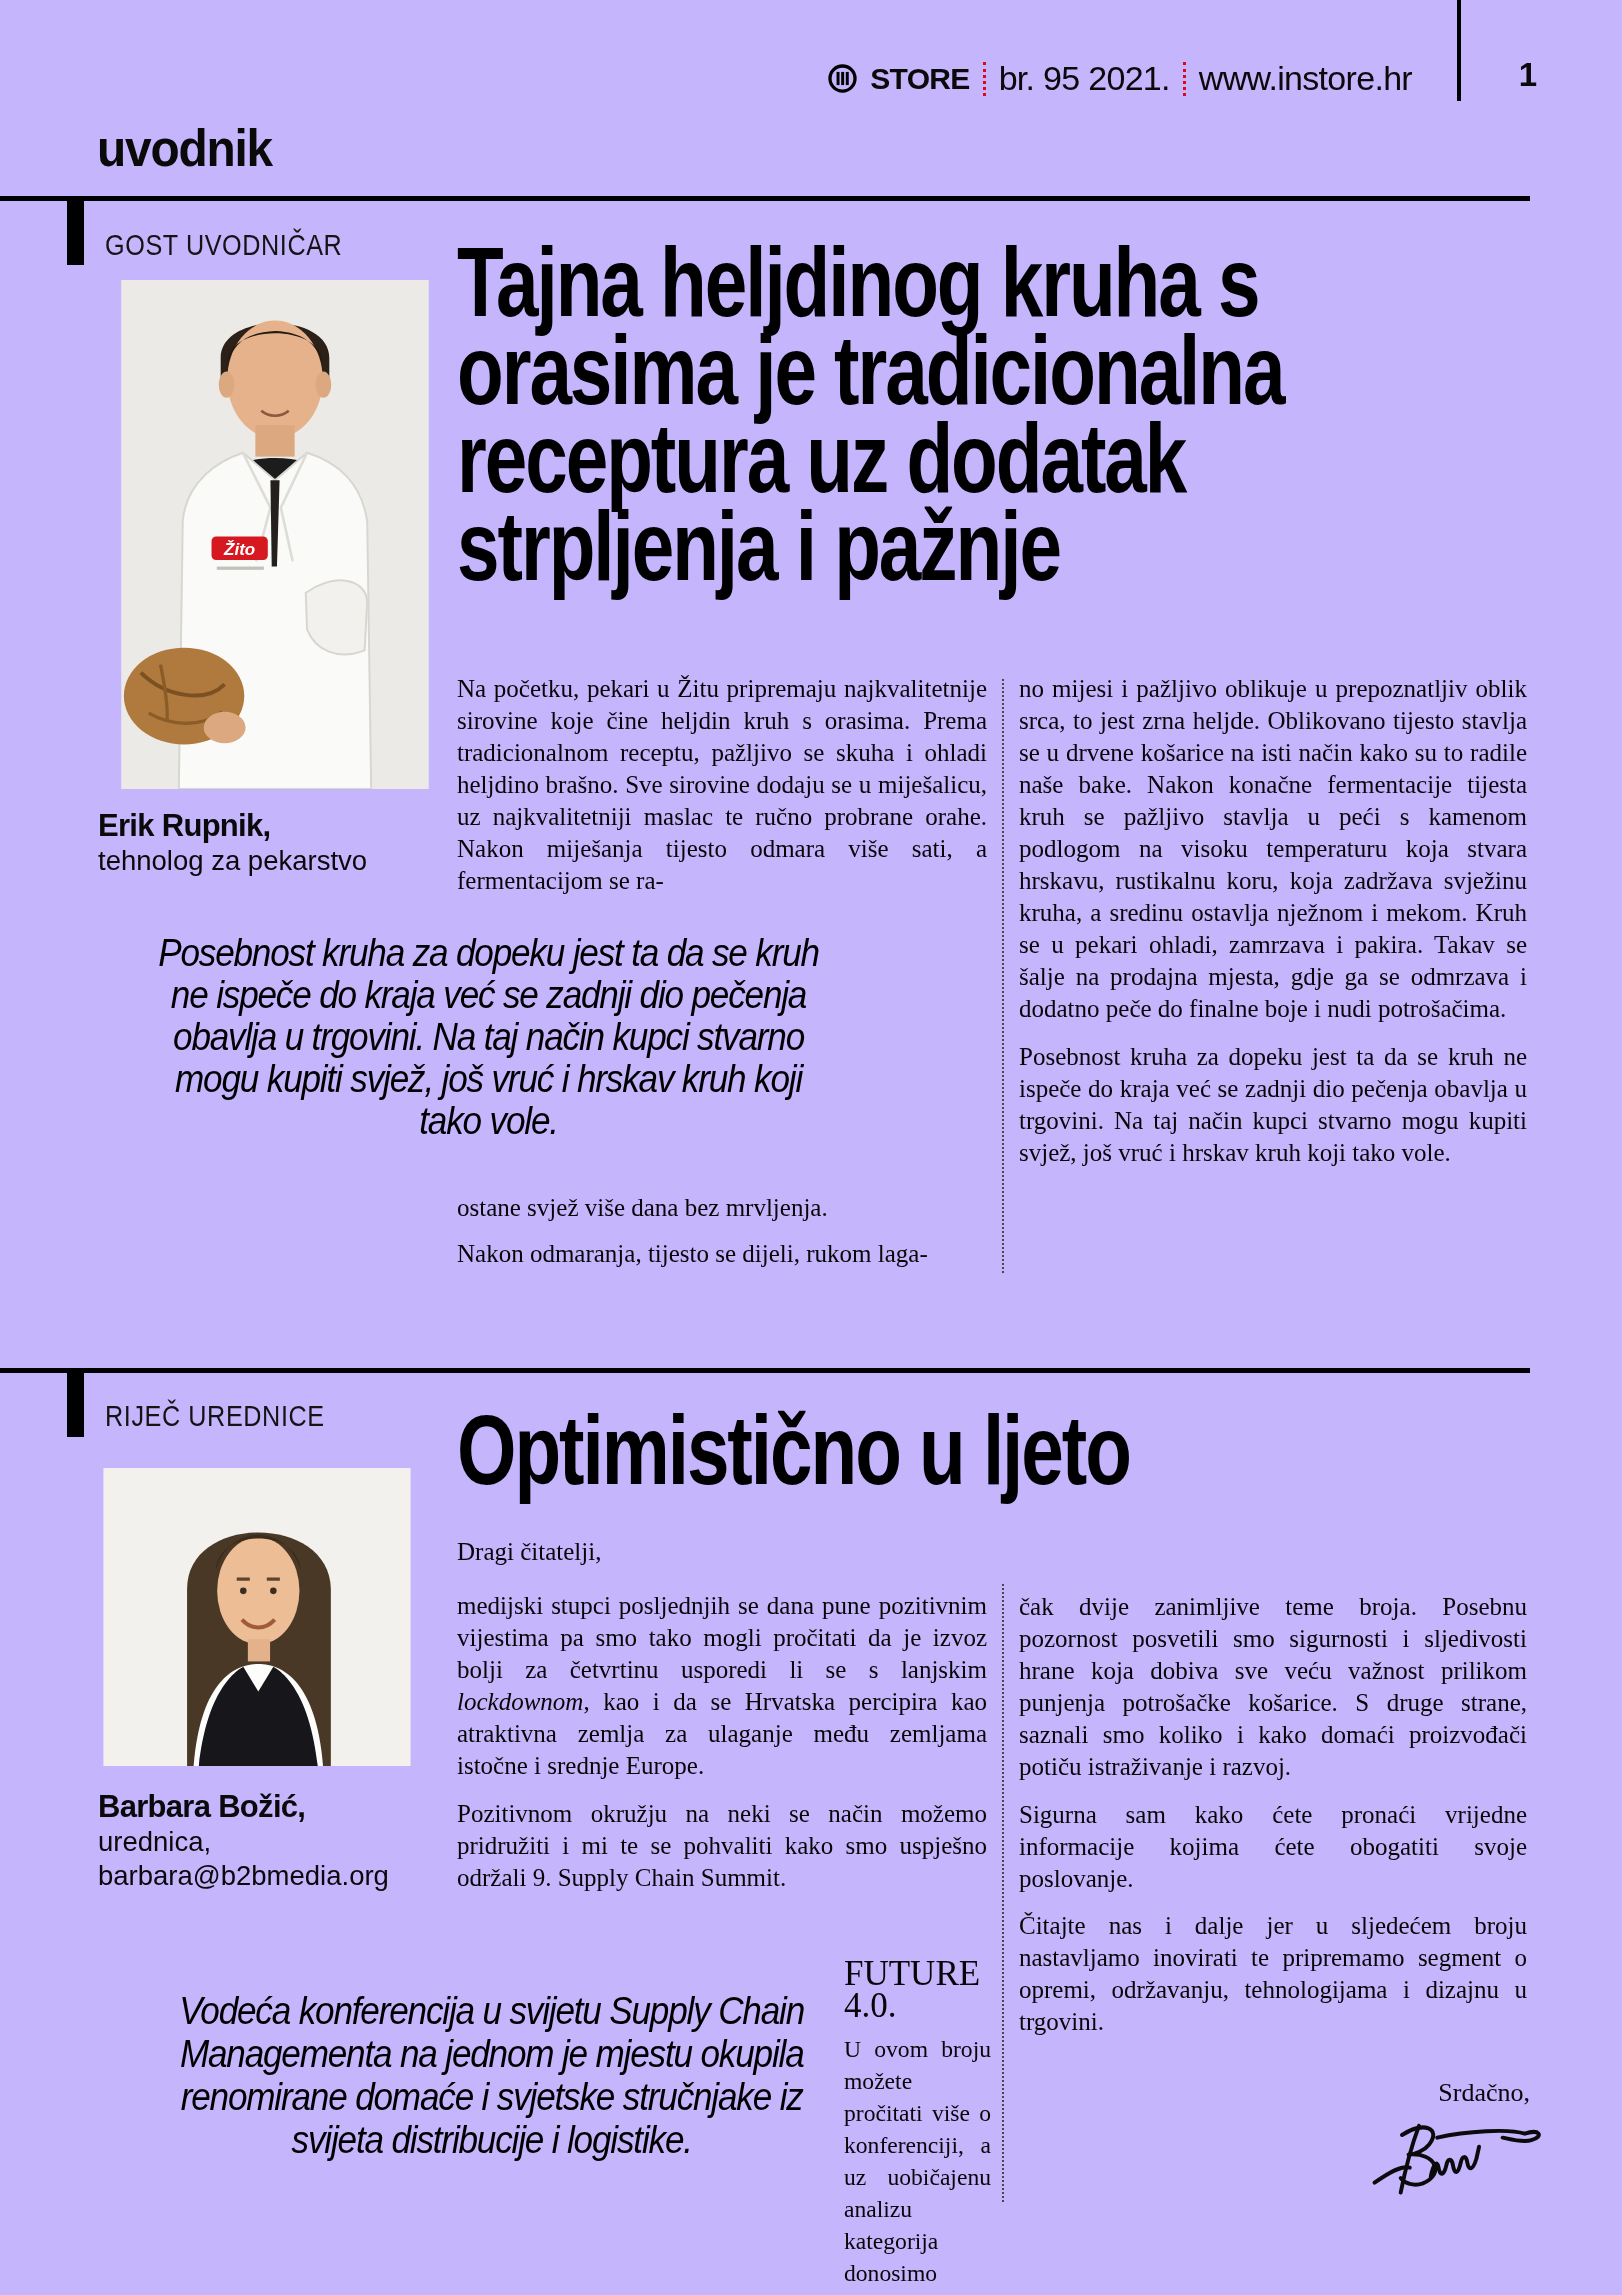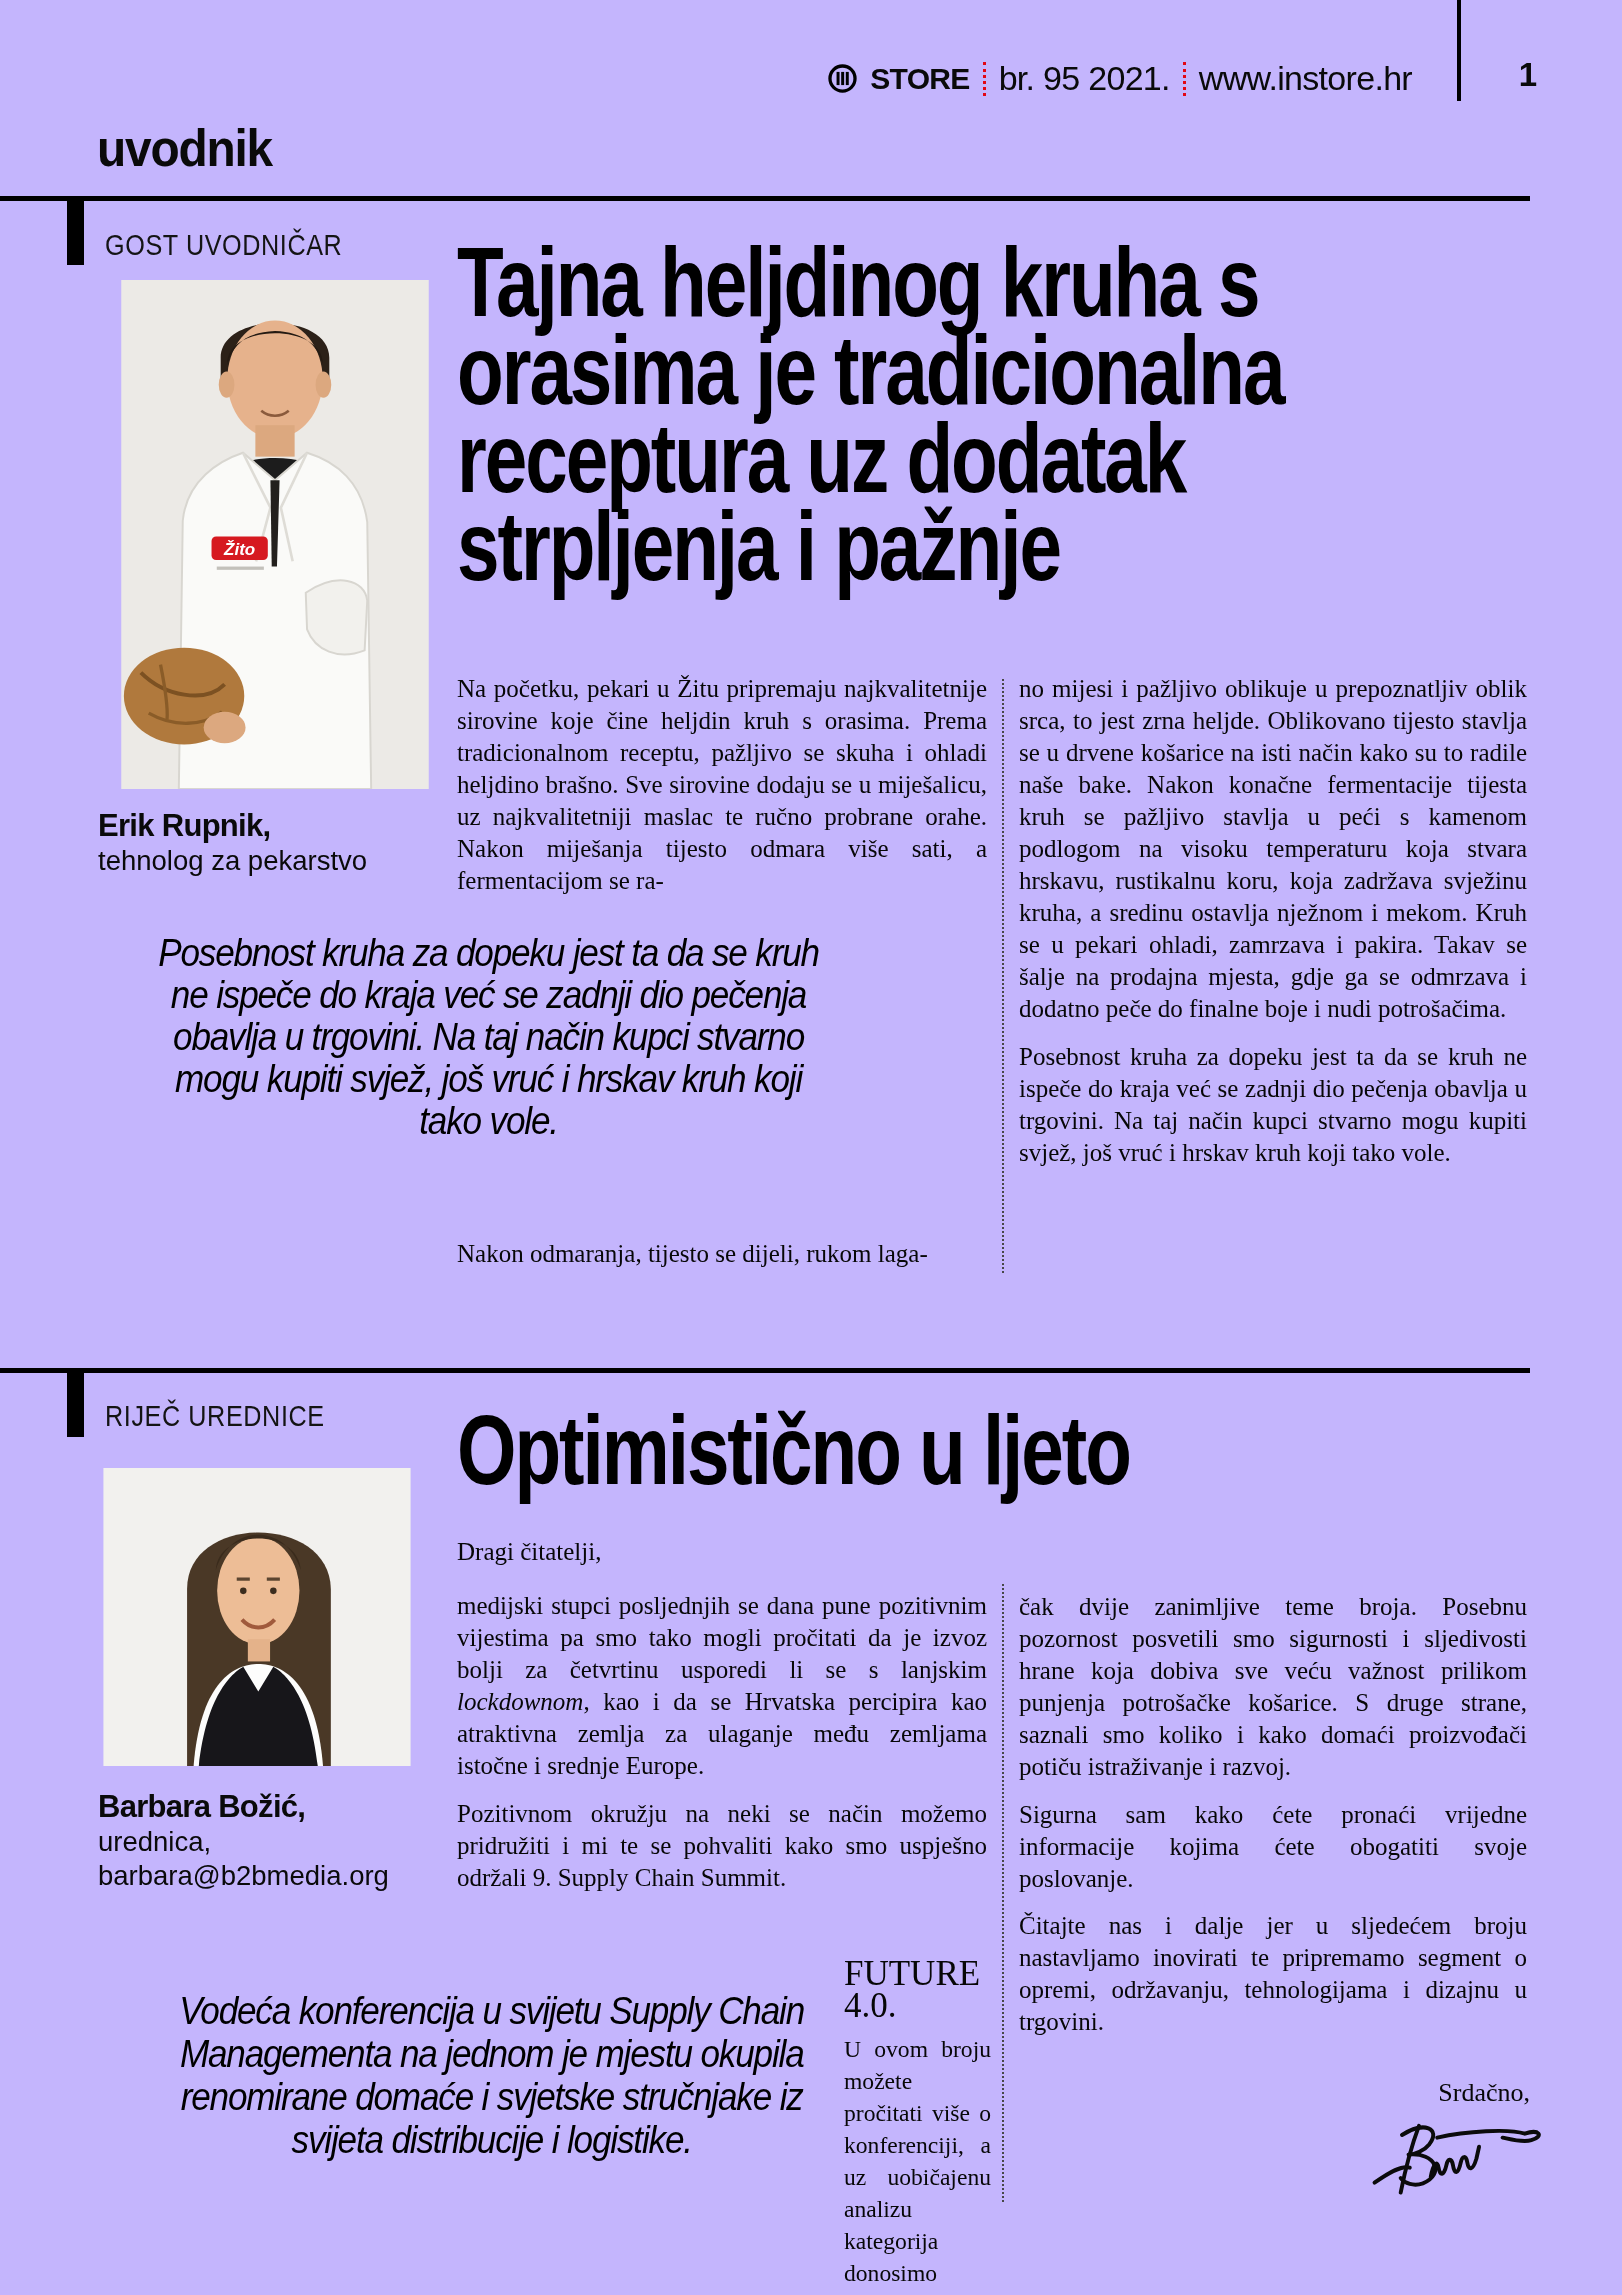--- a/index.html
+++ b/index.html
@@ -111,20 +111,21 @@
     <span class="tline">orasima je tradicionalna</span>
     <span class="tline">receptura uz dodatak</span>
     <span class="tline">strpljenja i pažnje</span>
   </div>
 
   <div class="abs bt" style="left:457px;top:673px;width:530px;">Na početku, pekari u Žitu pripremaju najkvalitetnije sirovine koje čine heljdin kruh s orasima. Prema tradicionalnom receptu, pažljivo se skuha i ohladi heljdino brašno. Sve sirovine dodaju se u miješalicu, uz najkvalitetniji maslac te ručno probrane orahe. Nakon miješanja tijesto odmara više sati, a fermentacijom se ra-</div>
 
   <div class="abs quote" style="left:147px;top:932px;width:759px;">Posebnost kruha za dopeku jest ta da se kruh ne ispeče do kraja već se zadnji dio pečenja obavlja u trgovini. Na taj način kupci stvarno mogu kupiti svjež, još vruć i hrskav kruh koji tako vole.</div>
 
 
+  <div class="abs bt" style="left:457px;top:1192px;width:530px;">ostane svjež više dana bez mrvljenja.</div>
 
   <div class="abs bt" style="left:457px;top:1238px;width:530px;">Nakon odmaranja, tijesto se dijeli, rukom laga-</div>
 
   <div class="abs divider" style="left:1002px;top:679px;height:594px;"></div>
 
   <div class="abs bt" style="left:1019px;top:673px;width:508px;">
     <p>no mijesi i pažljivo oblikuje u prepoznatljiv oblik srca, to jest zrna heljde. Oblikovano tijesto stavlja se u drvene košarice na isti način kako su to radile naše bake. Nakon konačne fermentacije tijesta kruh se pažljivo stavlja u peći s kamenom podlogom na visoku temperaturu koja stvara hrskavu, rustikalnu koru, koja zadržava svježinu kruha, a sredinu ostavlja nježnom i mekom. Kruh se u pekari ohladi, zamrzava i pakira. Takav se šalje na prodajna mjesta, gdje ga se odmrzava i dodatno peče do finalne boje i nudi potrošačima.</p>
     <p>Posebnost kruha za dopeku jest ta da se kruh ne ispeče do kraja već se zadnji dio pečenja obavlja u trgovini. Na taj način kupci stvarno mogu kupiti svjež, još vruć i hrskav kruh koji tako vole.</p>
   </div>
 

